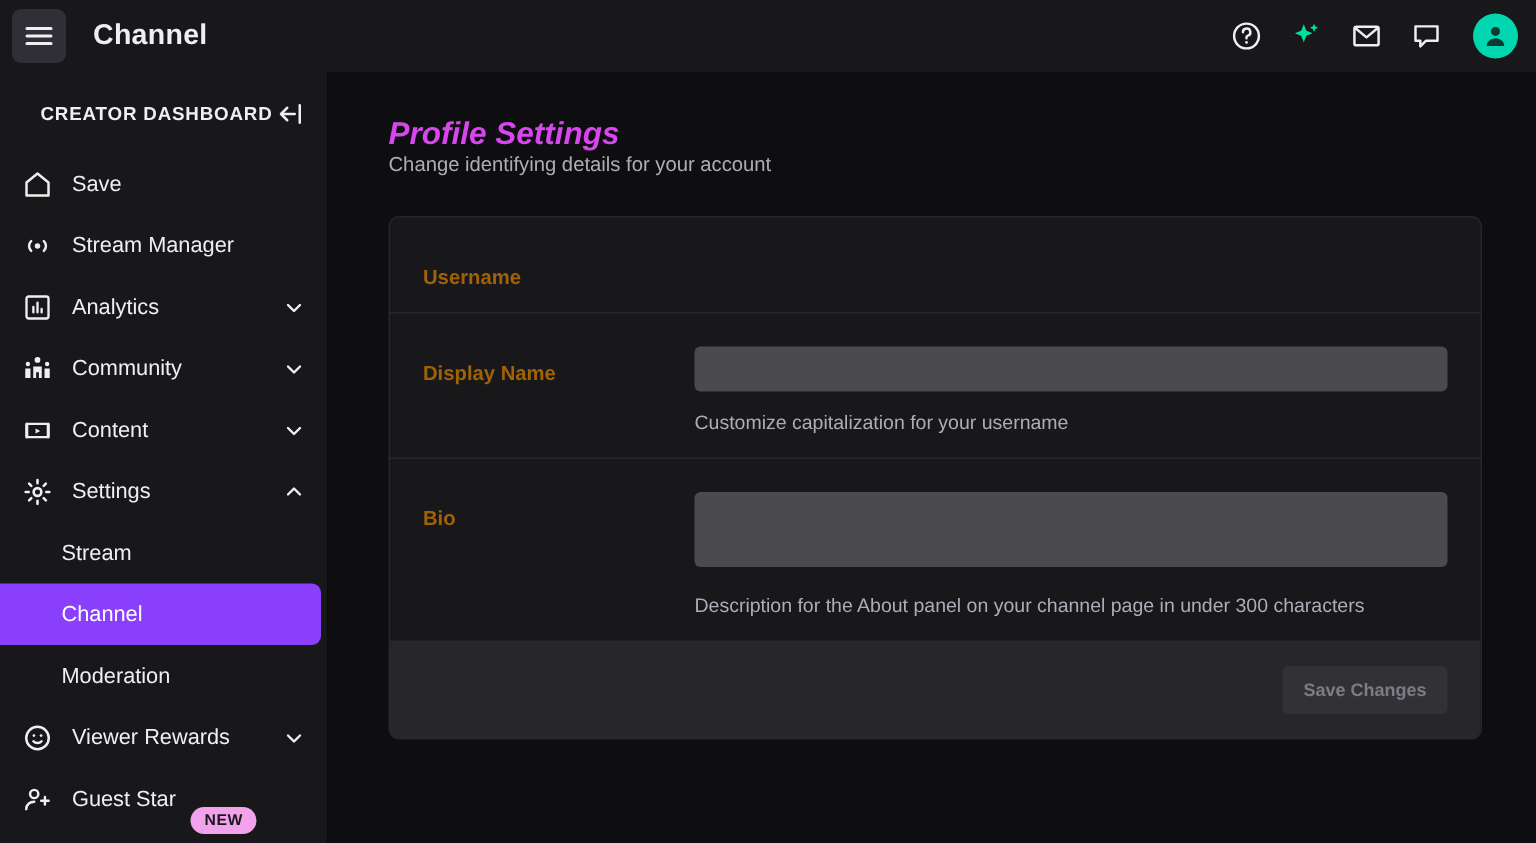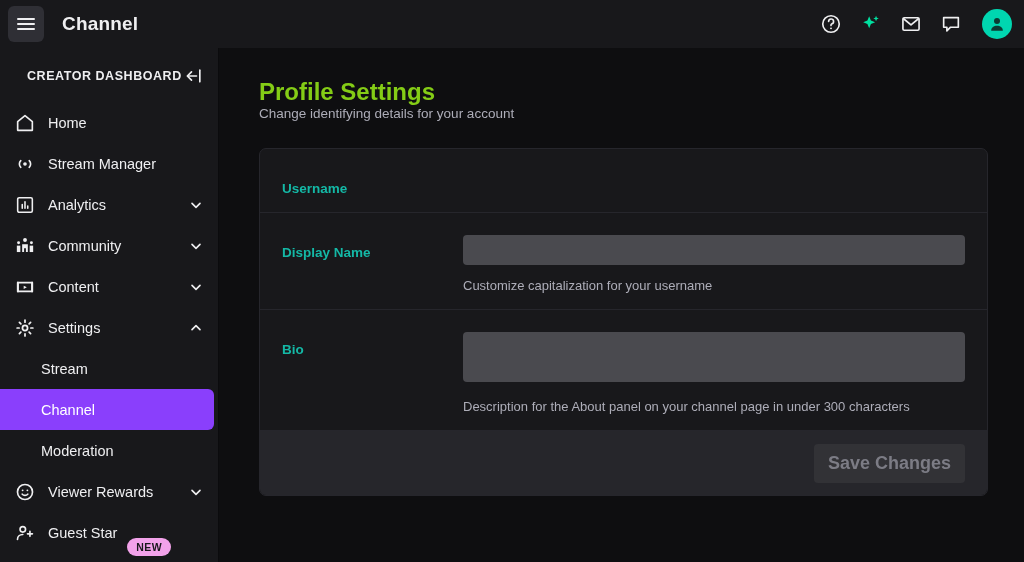--- a/index.html
+++ b/index.html
@@ -85,38 +85,38 @@
   }
 
   
   .main {
     position: absolute; top: 48px; left: 219px;
     width: 805px; height: 514px;
     background: #0e0e10;
     padding: 30px 36px 0 40px;
     overflow: hidden;
   }
-  .page-title { color: #84cc16; font-size: 24px; font-weight: 700; }
+  .page-title { color: #d946ef; font-size: 21px; font-weight: 700; font-style: italic; }
   .page-sub { color: #adadb8; font-size: 13.5px; }
 
   .card {
     margin-top: 27px;
     background: #18181b;
     border: 1px solid #26262c;
     border-radius: 7px;
     overflow: hidden;
     width: 729px;
   }
   .row {
     display: flex; align-items: flex-start;
     padding: 22px 22px 16px 22px;
     border-bottom: 1px solid #26262c;
   }
   .row-label {
-    color: #14b8a6; font-size: 13.5px; font-weight: 700;
+    color: #a16207; font-size: 13.5px; font-weight: 700;
     width: 181px; flex: none; padding-top: 10px;
   }
   .row-field { flex: 1; }
   .input-wrap { display: flex; align-items: stretch; }
   .text-input {
     flex: 1; height: 30px;
     background: #3a3a3d; border: none; border-radius: 4px;
     color: #efeff1; font-size: 13.5px;
     padding: 0 10px;
     font-family: "Liberation Sans", sans-serif;
@@ -141,21 +141,21 @@
 
   .card-footer {
     background: #26262b;
     padding: 16px 22px;
     display: flex; justify-content: flex-end; align-items: center;
     height: 64px;
   }
   .save-btn {
     background: #323236; color: #7c7c85;
     border: none; border-radius: 4px;
-    font-size: 18px; font-weight: 600;
+    font-size: 12px; font-weight: 600;
     padding: 9px 14px; cursor: default;
     font-family: "Liberation Sans", sans-serif;
   }
 </style>
 </head>
 <body>
 
 <div class="topbar">
   <div class="hamburger">
     <i></i>
@@ -216,21 +216,21 @@
   </div>
 
   <div class="sb-list">
 
     <div class="sb-item">
       <span class="sb-ico">
         <svg viewBox="0 0 24 24" fill="none" stroke="#efeff1" stroke-width="1.8" stroke-linejoin="round">
           <path d="M4 10.5L12 4l8 6.5V20H4z"></path>
         </svg>
       </span>
-      <span class="sb-label">Home</span>
+      <span class="sb-label">Save</span>
     </div>
 
     <div class="sb-item">
       <span class="sb-ico">
         <svg viewBox="0 0 24 24" fill="none" stroke="#efeff1" stroke-width="1.8" stroke-linecap="round">
           <circle cx="12" cy="12" r="2" fill="#efeff1" stroke="none"></circle>
           <path d="M7.4 8.4a5 5 0 0 0 0 7.2"></path>
           <path d="M16.6 8.4a5 5 0 0 1 0 7.2"></path>
         </svg>
       </span>

